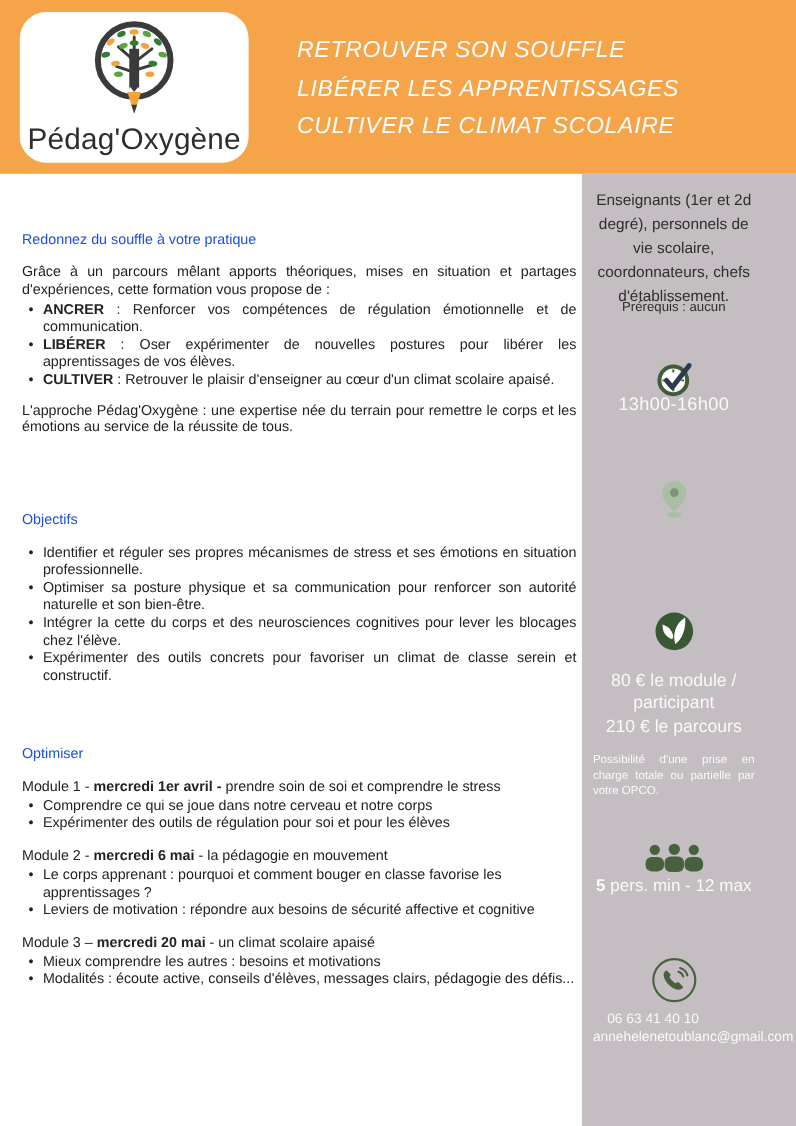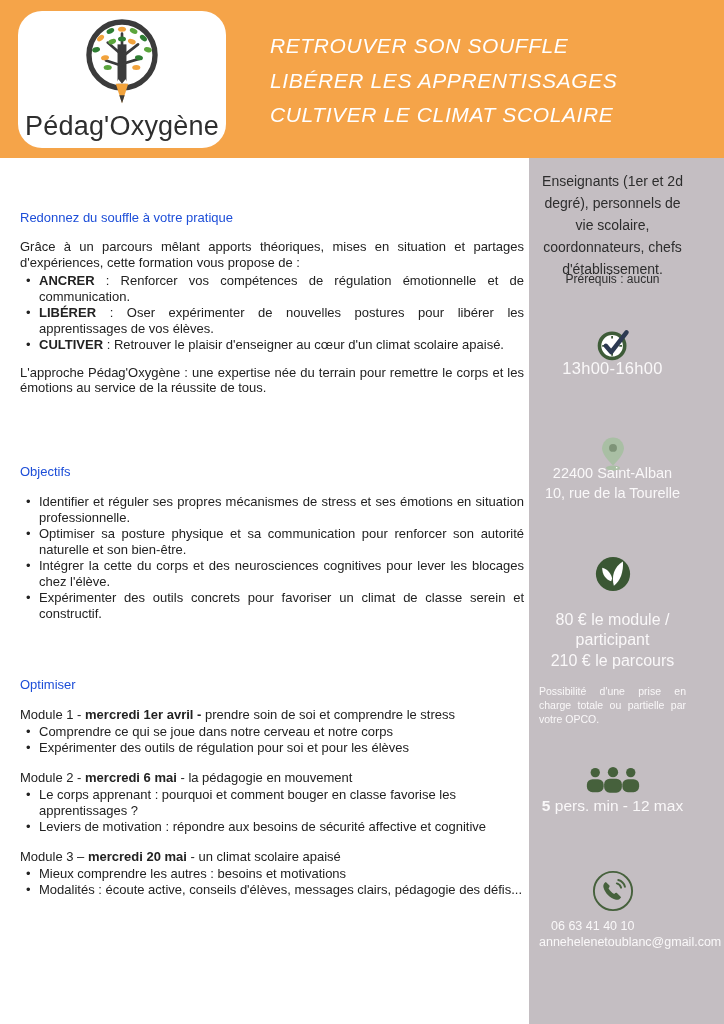--- a/index.html
+++ b/index.html
@@ -98,21 +98,21 @@
   .sb-schedule { top: 199px; font-size: 16.5px; line-height: 22px; letter-spacing: 0.3px; }
   .sb-pin { top: 278px; }
   .sb-address { top: 305px; font-size: 14.5px; line-height: 20px; }
   .sb-leaf { top: 398px; }
   .sb-price-module { top: 434px; font-size: 16px; line-height: 20px; margin-top: 18px; }
   .sb-price-parcours { top: 494px; font-size: 16px; }
   .sb-opco { top: 526px; padding: 0 10px; font-size: 10.5px; line-height: 14px; text-align: justify; }
   .sb-people { top: 608px; }
   .sb-group { top: 639px; font-size: 15.5px; }
   .sb-phone-icon { top: 712px; }
-  .sb-phone { top: 761px; font-size: 12.5px; text-align: left; padding-left: 22px; line-height: 15.5px; }
+  .sb-phone { top: 761px; font-size: 12.5px; text-align: left; padding-left: 10px; line-height: 15.5px; margin-left: 13px; }
   .sb-email { top: 777px; font-size: 12.5px; text-align: left; padding-left: 10px; line-height: 15.5px; }
 </style>
 </head>
 <body>
 
 <div class="page">
 
   <div class="header">
     <div class="logo-card">
       <span>
@@ -212,24 +212,20 @@
     </div>
     <div class="sb sb-schedule sb-light">13h00-16h00</div>
 
     <div class="sb sb-pin">
       <svg width="28" height="36" viewBox="0 0 32 40">
         <ellipse cx="16" cy="36" rx="8" ry="3" fill="#A9BFA4"></ellipse>
         <path d="M16 1 C9 1 3.5 6.5 3.5 13.5 C3.5 22 16 33 16 33 S28.5 22 28.5 13.5 C28.5 6.5 23 1 16 1 Z" fill="#A9BFA4"></path>
         <circle cx="16" cy="13" r="4.5" fill="#7E9478"></circle>
       </svg>
     </div>
-    <div class="sb sb-address sb-light">
-      <div>22400 Saint-Alban</div>
-      <div>10, rue de la Tourelle</div>
-    </div>
 
     <div class="sb sb-leaf">
       <svg width="36" height="36" viewBox="0 0 40 40">
         <circle cx="20" cy="20" r="19" fill="#3A5733"></circle>
         <path d="M21 33 C18 23 21 12 31 6 C32 17 28 28 21 33 Z" fill="#ffffff"></path>
         <path d="M18 28 C12 26 8 21 8 13 C15 15 18 20 19 25 Z" fill="#ffffff"></path>
       </svg>
     </div>
     <div class="sb sb-price-module sb-light">
       <div>80 € le module /</div>

